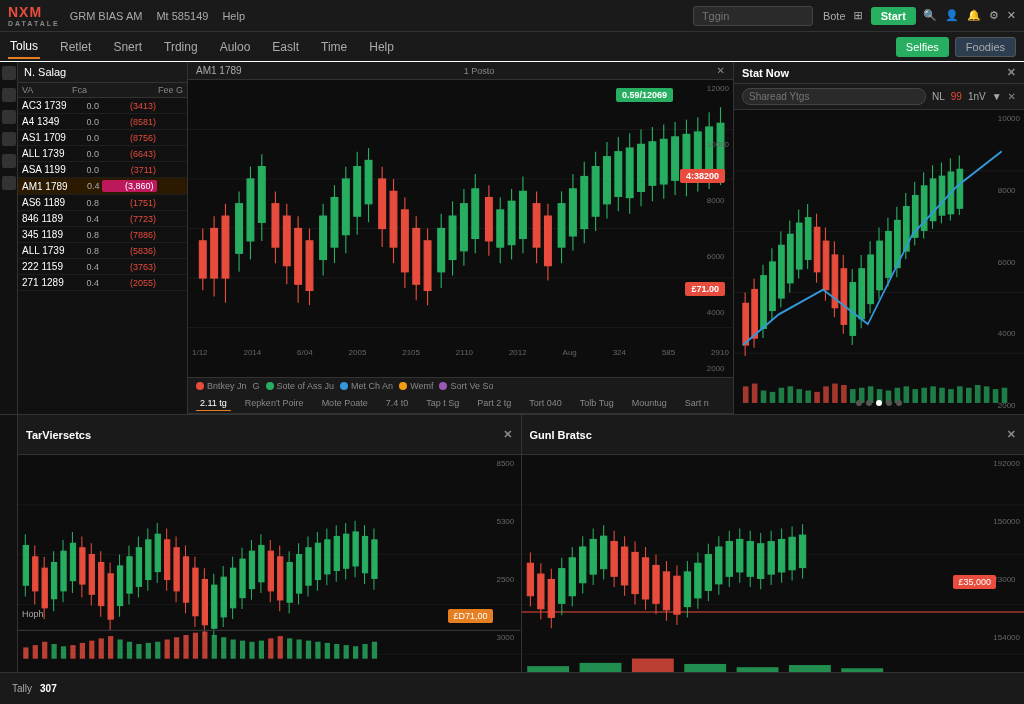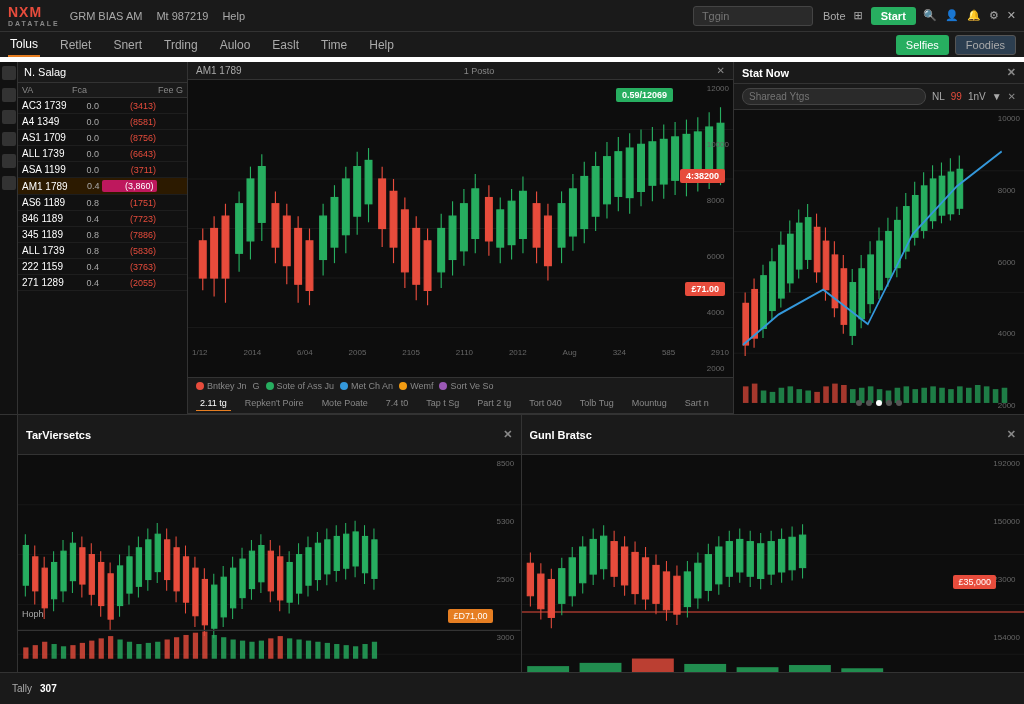--- a/index.html
+++ b/index.html
@@ -66,21 +66,21 @@
     }
 
     
     .nav-bar {
       background: #1a1a1a;
       height: 30px;
       display: flex;
       align-items: center;
       padding: 0 8px;
       gap: 18px;
-      border-bottom: 5px solid #ffffff;
+      border-bottom: 1px solid #ffffff;
     }
     .nav-item {
       color: #aaa;
       font-size: 12px;
       cursor: pointer;
       padding: 4px 2px;
     }
     .nav-item.active {
       color: #fff;
       border-bottom: 2px solid #e67e22;
@@ -401,21 +401,21 @@
 </head>
 <body>
 
 <div class="top-bar">
   <div class="logo">
     <span>NXM</span>
     <div style="font-size:7px;color:#888;letter-spacing:2px;">DATATALE</div>
   </div>
   <div class="top-bar-menu">
     <span>GRM BIAS AM</span>
-    <span>Mt 987219</span>
+    <span>Mt 585149</span>
     <span>Help</span>
   </div>
   <input class="top-search" placeholder="Tggin" style="">
   <div class="top-bar-right">
     <span>Bote</span>
     <span>⊞</span>
     <button class="btn-green">Start</button>
     <span>🔍</span>
     <span>👤</span>
     <span>🔔</span>

